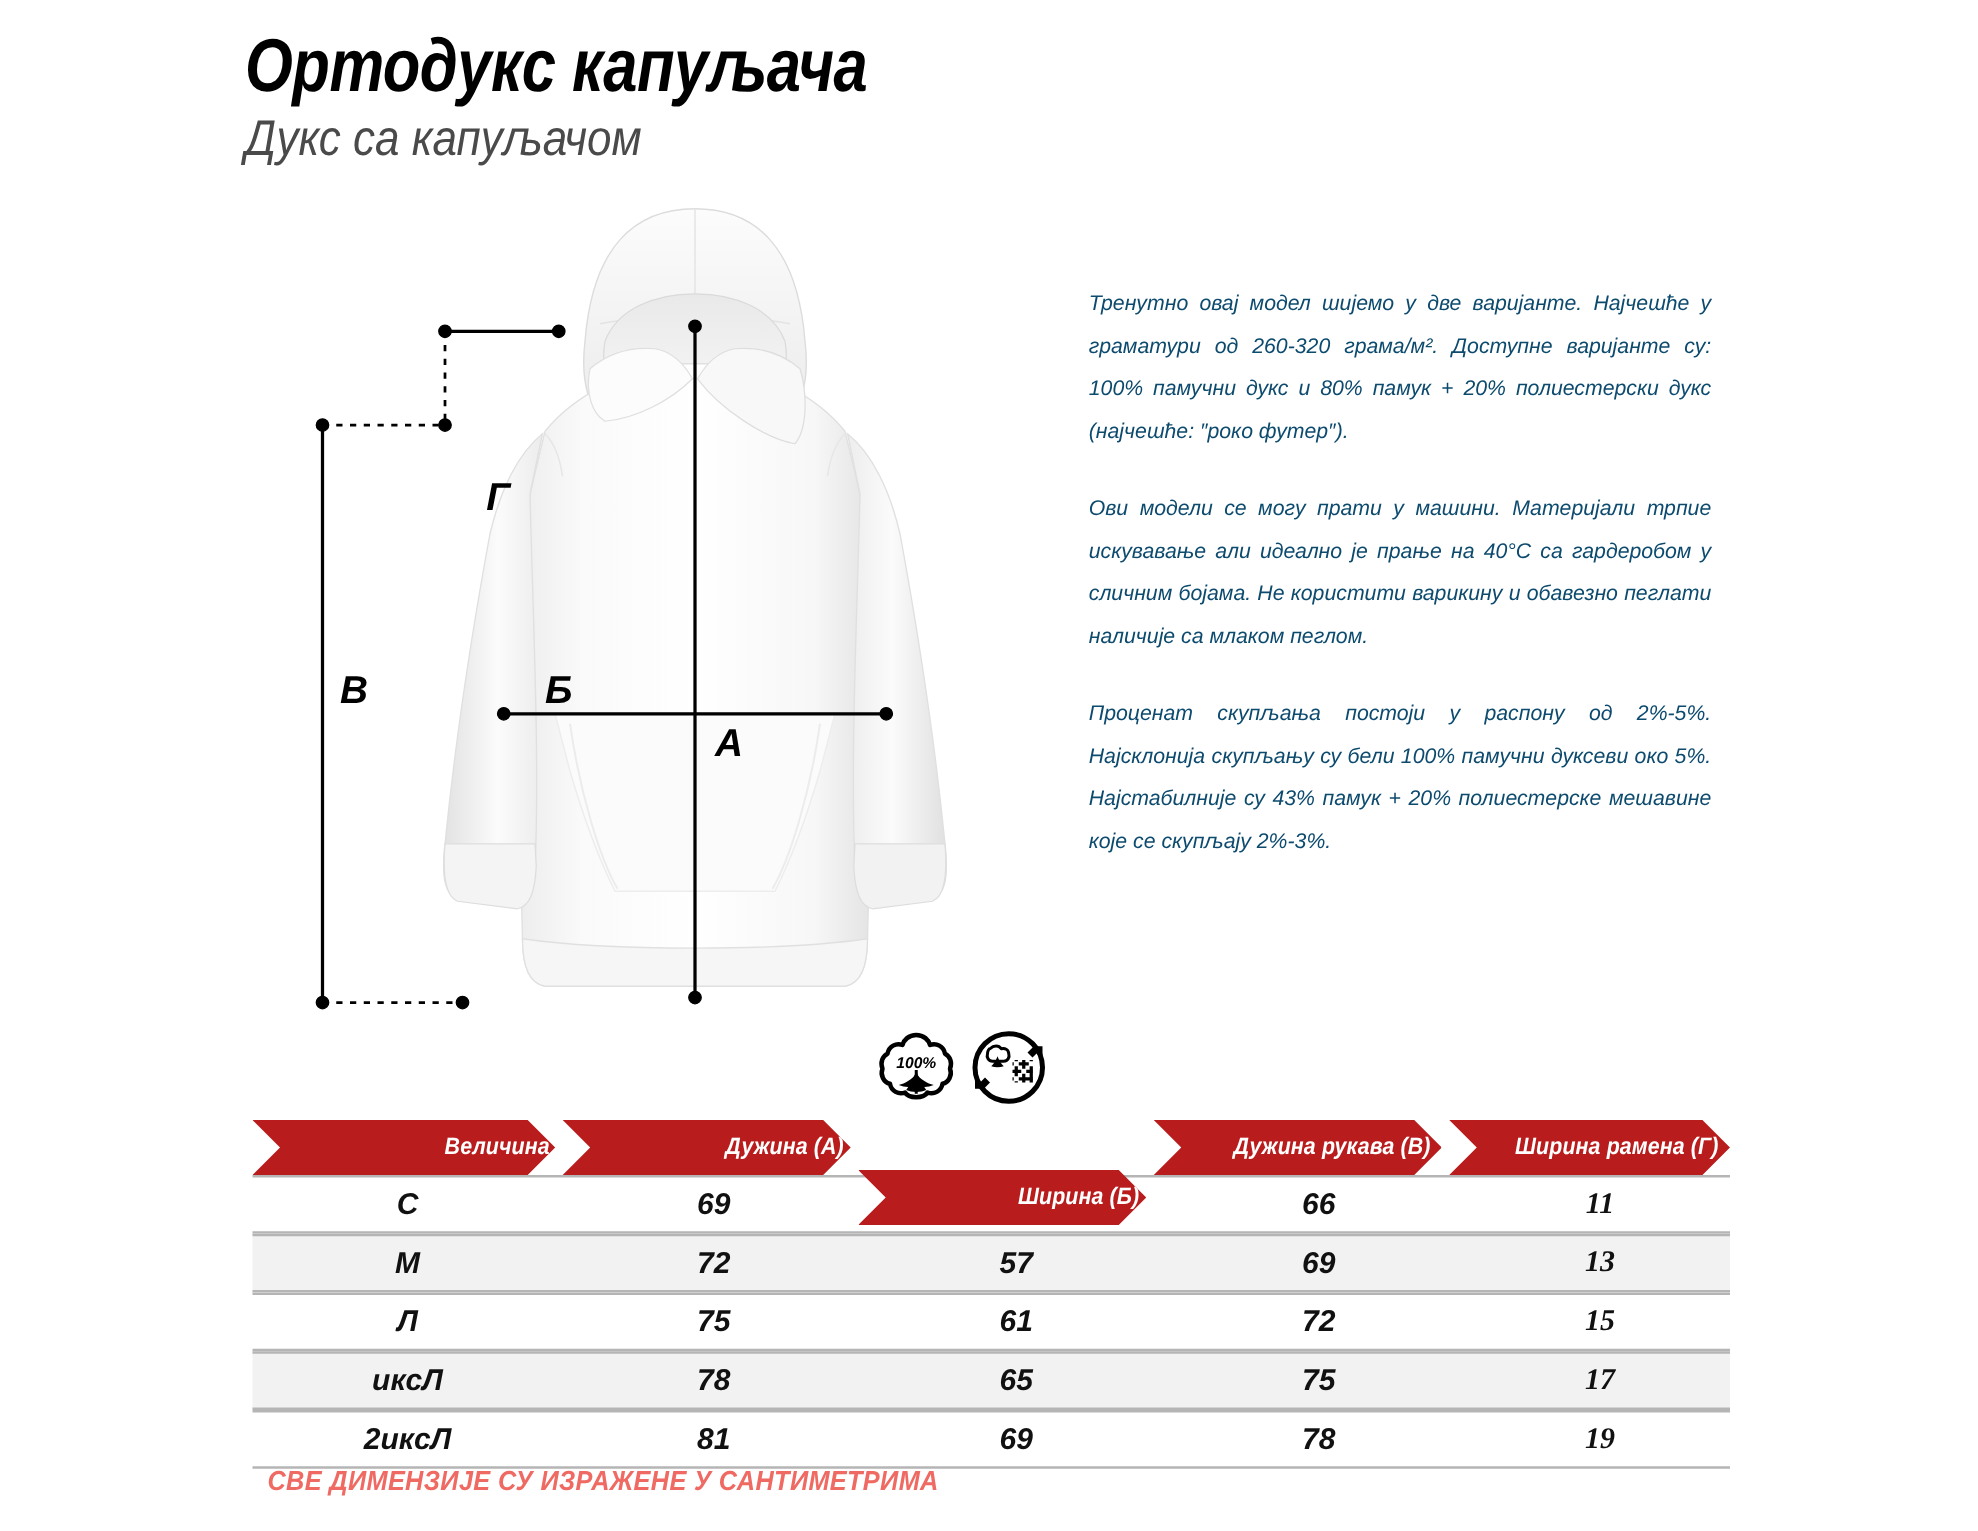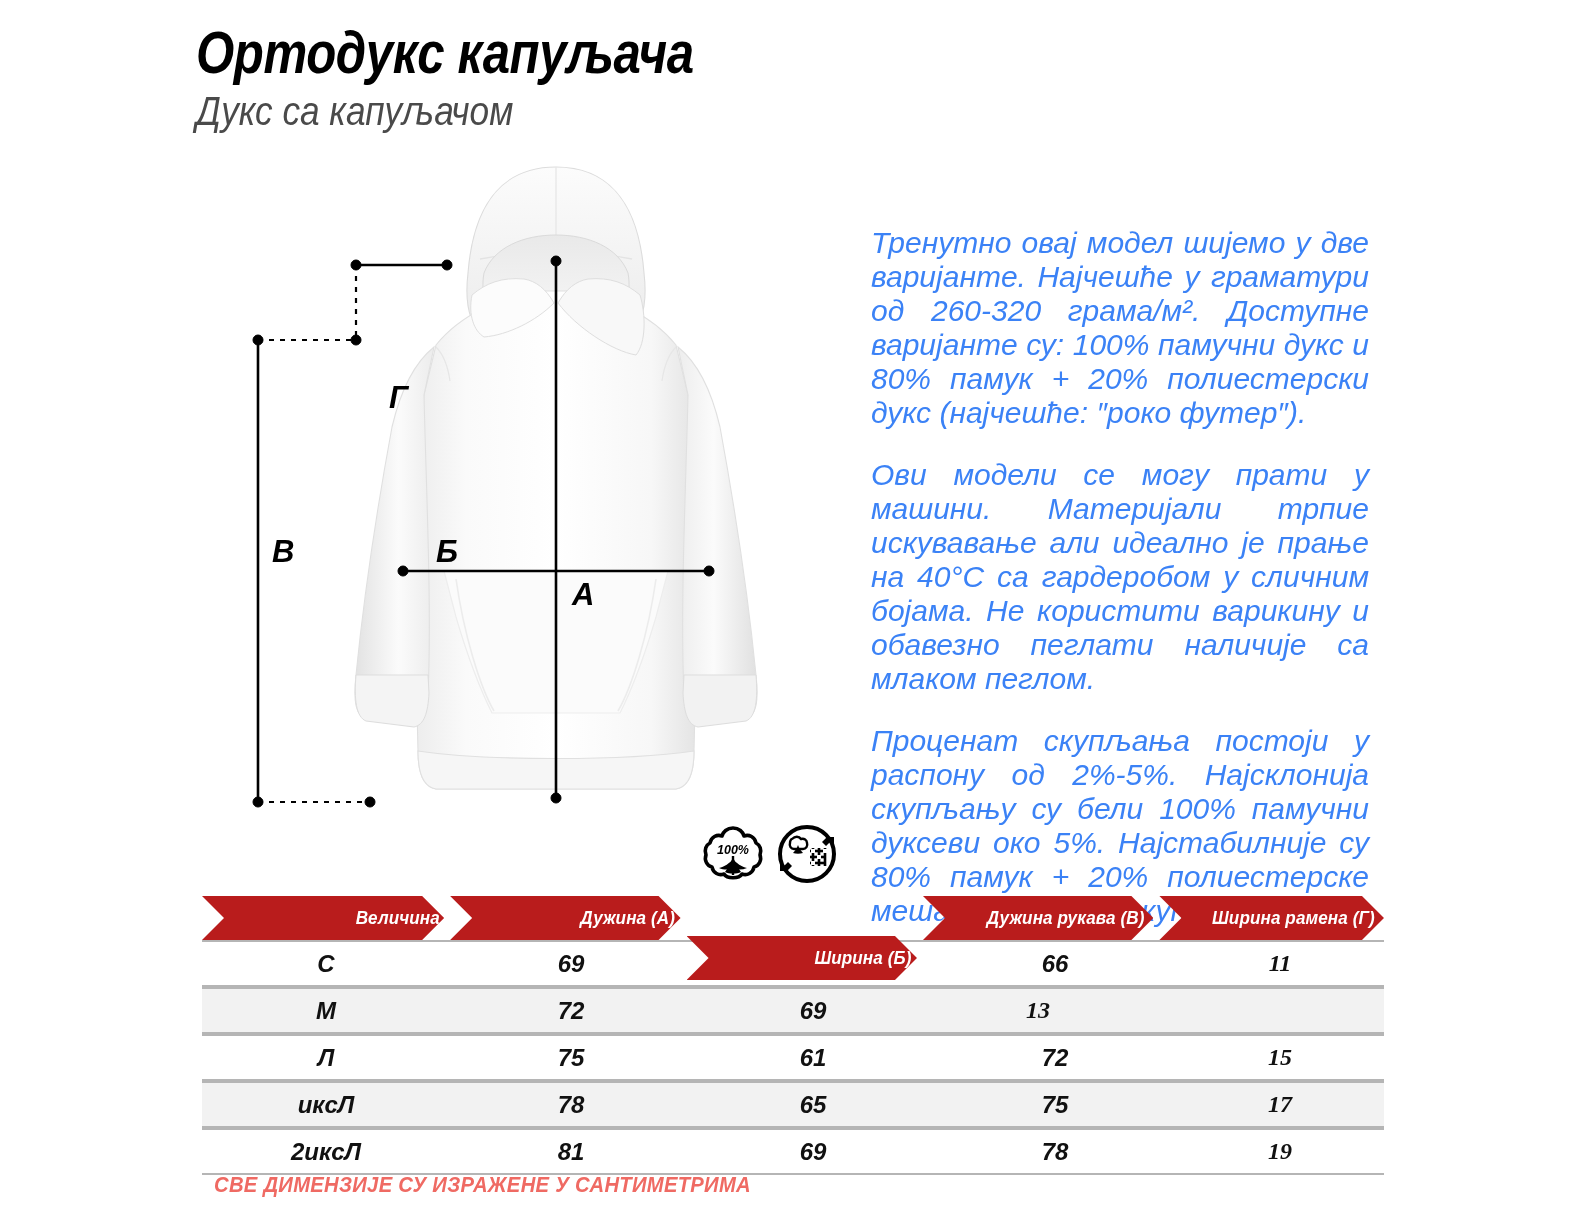--- a/index.html
+++ b/index.html
@@ -87,23 +87,23 @@
   #info-column {
     position: absolute;
     left: 871px;
     top: 226px;
     width: 498px;
   }
   .info-paragraph {
     font-family: "Liberation Sans", sans-serif;
     font-style: italic;
     font-weight: 400;
-    font-size: 30px;
+    font-size: 17px;
     line-height: 34px;
-    color: #3b82f6;
+    color: #0c4a6e;
     text-align: justify;
     margin: 0 0 28px 0;
   }
   .info-paragraph:last-child { margin-bottom: 0; }
 
   
   #size-table {
     position: absolute;
     left: 202px;
     top: 896px;
@@ -353,21 +353,21 @@
     </g>
 
     <path d="M50 14 L58 14 L58 22 L54.5 18.5 L50 23 L46 19 L50.5 14.5 Z" fill="#000000"></path>
     <path d="M12 48 L4 48 L4 40 L7.5 43.5 L12 39 L16 43 L11.5 47.5 Z" fill="#000000"></path>
   </svg>
 </div>
 
 <div id="info-column">
   <p class="info-paragraph">Тренутно овај модел шијемо у две варијанте. Најчешће у граматури од 260-320 грама/м². Доступне варијанте су: 100% памучни дукс и 80% памук + 20% полиестерски дукс (најчешће: ″роко футер″).</p>
   <p class="info-paragraph">Ови модели се могу прати у машини. Материјали трпие искувавање али идеално је прање на 40°C са гардеробом у сличним бојама. Не користити варикину и обавезно пеглати наличије са млаком пеглом.</p>
-  <p class="info-paragraph">Проценат скупљања постоји у распону од 2%-5%. Најсклонија скупљању су бели 100% памучни дуксеви око 5%. Најстабилније су 80% памук + 20% полиестерске мешавине које се скупљају 2%-3%.</p>
+  <p class="info-paragraph">Проценат скупљања постоји у распону од 2%-5%. Најсклонија скупљању су бели 100% памучни дуксеви око 5%. Најстабилније су 43% памук + 20% полиестерске мешавине које се скупљају 2%-3%.</p>
 </div>
 
 <div id="size-table">
   <div id="table-header">
     <div class="head-cell hc-0">
       <span>Величина</span>
     </div>
     <div class="head-cell hc-1">
       <span>Дужина (А)</span>
     </div>
@@ -386,20 +386,21 @@
     <div class="data-cell dc-0">С</div>
     <div class="data-cell dc-1">69</div>
     <div class="data-cell dc-2">53</div>
     <div class="data-cell dc-3">66</div>
     <div class="data-cell dc-4">11</div>
   </div>
 
   <div class="data-row alt">
     <div class="data-cell dc-0">М</div>
     <div class="data-cell dc-1">72</div>
+    <div class="data-cell dc-2">57</div>
     <div class="data-cell dc-3">69</div>
     <div class="data-cell dc-4">13</div>
   </div>
 
   <div class="data-row">
     <div class="data-cell dc-0">Л</div>
     <div class="data-cell dc-1">75</div>
     <div class="data-cell dc-2">61</div>
     <div class="data-cell dc-3">72</div>
     <div class="data-cell dc-4">15</div>

